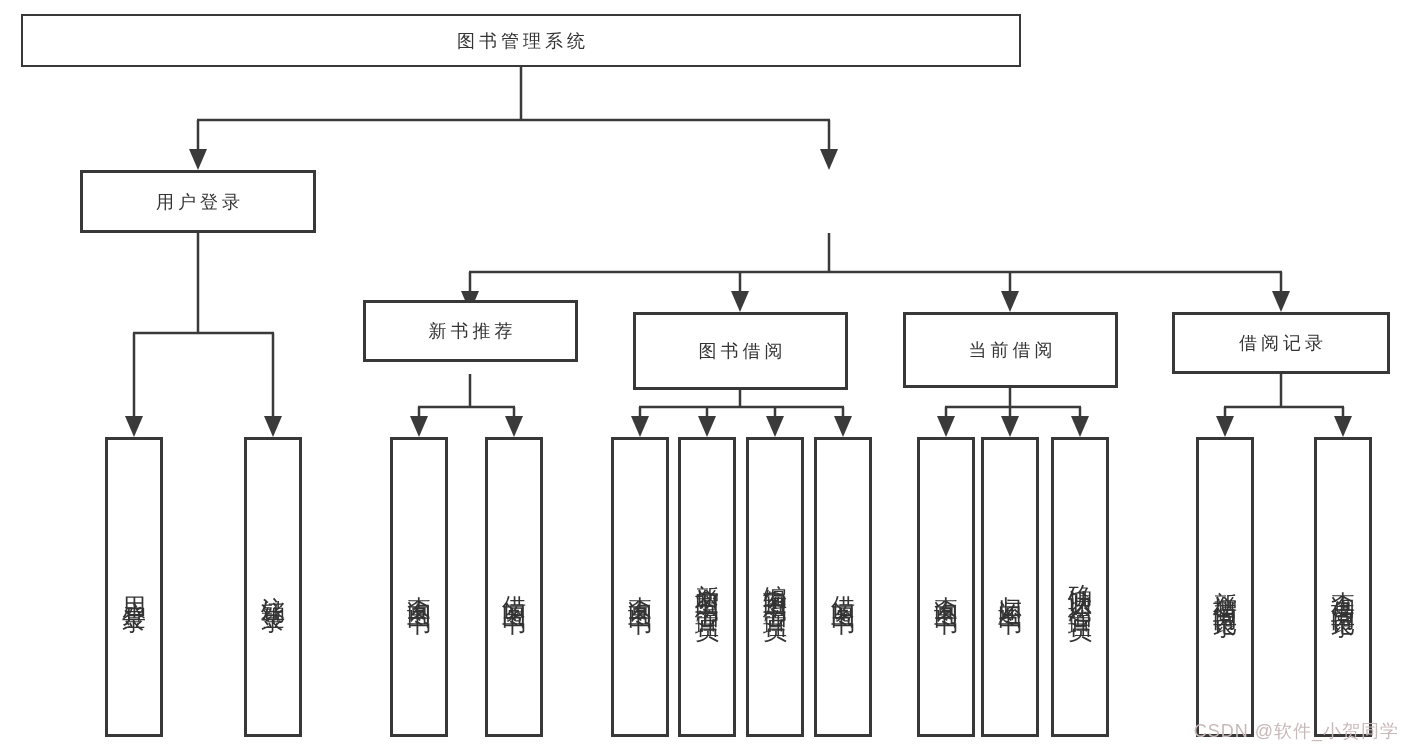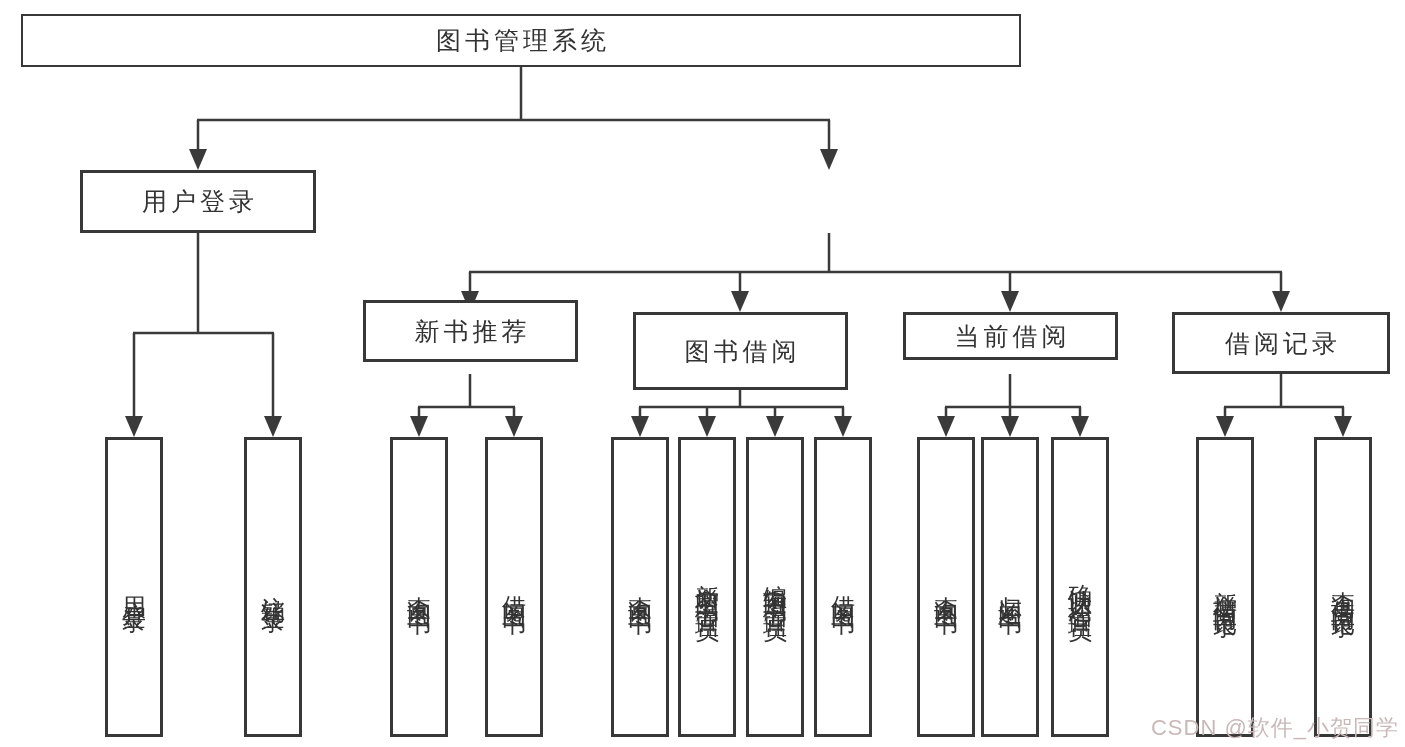--- a/index.html
+++ b/index.html
@@ -16,39 +16,39 @@
     box-sizing:border-box;
     background:#ffffff;
     border:3px solid #383838;
     display:flex;
     align-items:center;
     justify-content:center;
     color:#333333;
     z-index:2;
   }
   .hlabel{
-    font-size:25px;
+    font-size:18px;
     letter-spacing:4px;
     white-space:nowrap;
     text-indent:4px;
   }
   .vtext{
     writing-mode:vertical-rl;
     text-orientation:mixed;
     font-size:24px;
     letter-spacing:5px;
     line-height:1;
     white-space:nowrap;
   }
   .root{border-width:2.5px;}
   .watermark{
     position:absolute;
     right:6px;
     bottom:4px;
-    font-size:22px;
+    font-size:18px;
     color:#c9b8b8;
     letter-spacing:1px;
     z-index:3;
     white-space:nowrap;
   }
 </style>
 </head>
 <body>
 
 <div class="canvas">
@@ -100,21 +100,21 @@
   <div class="box" style="left:80px;top:170px;width:236px;height:63px">
     <span class="hlabel">用户登录</span>
   </div>
 
   <div class="box" style="left:363px;top:300px;width:215px;height:62px">
     <span class="hlabel">新书推荐</span>
   </div>
   <div class="box" style="left:633px;top:312px;width:215px;height:78px">
     <span class="hlabel">图书借阅</span>
   </div>
-  <div class="box" style="left:903px;top:312px;width:215px;height:48px">
+  <div class="box" style="left:903px;top:312px;width:215px;height:76px">
     <span class="hlabel">当前借阅</span>
   </div>
   <div class="box" style="left:1172px;top:312px;width:218px;height:62px">
     <span class="hlabel">借阅记录</span>
   </div>
 
   <div class="box" style="left:105px;top:437px;width:58px;height:300px">
     <span class="vtext">用户登录</span>
   </div>
   <div class="box" style="left:244px;top:437px;width:58px;height:300px">

